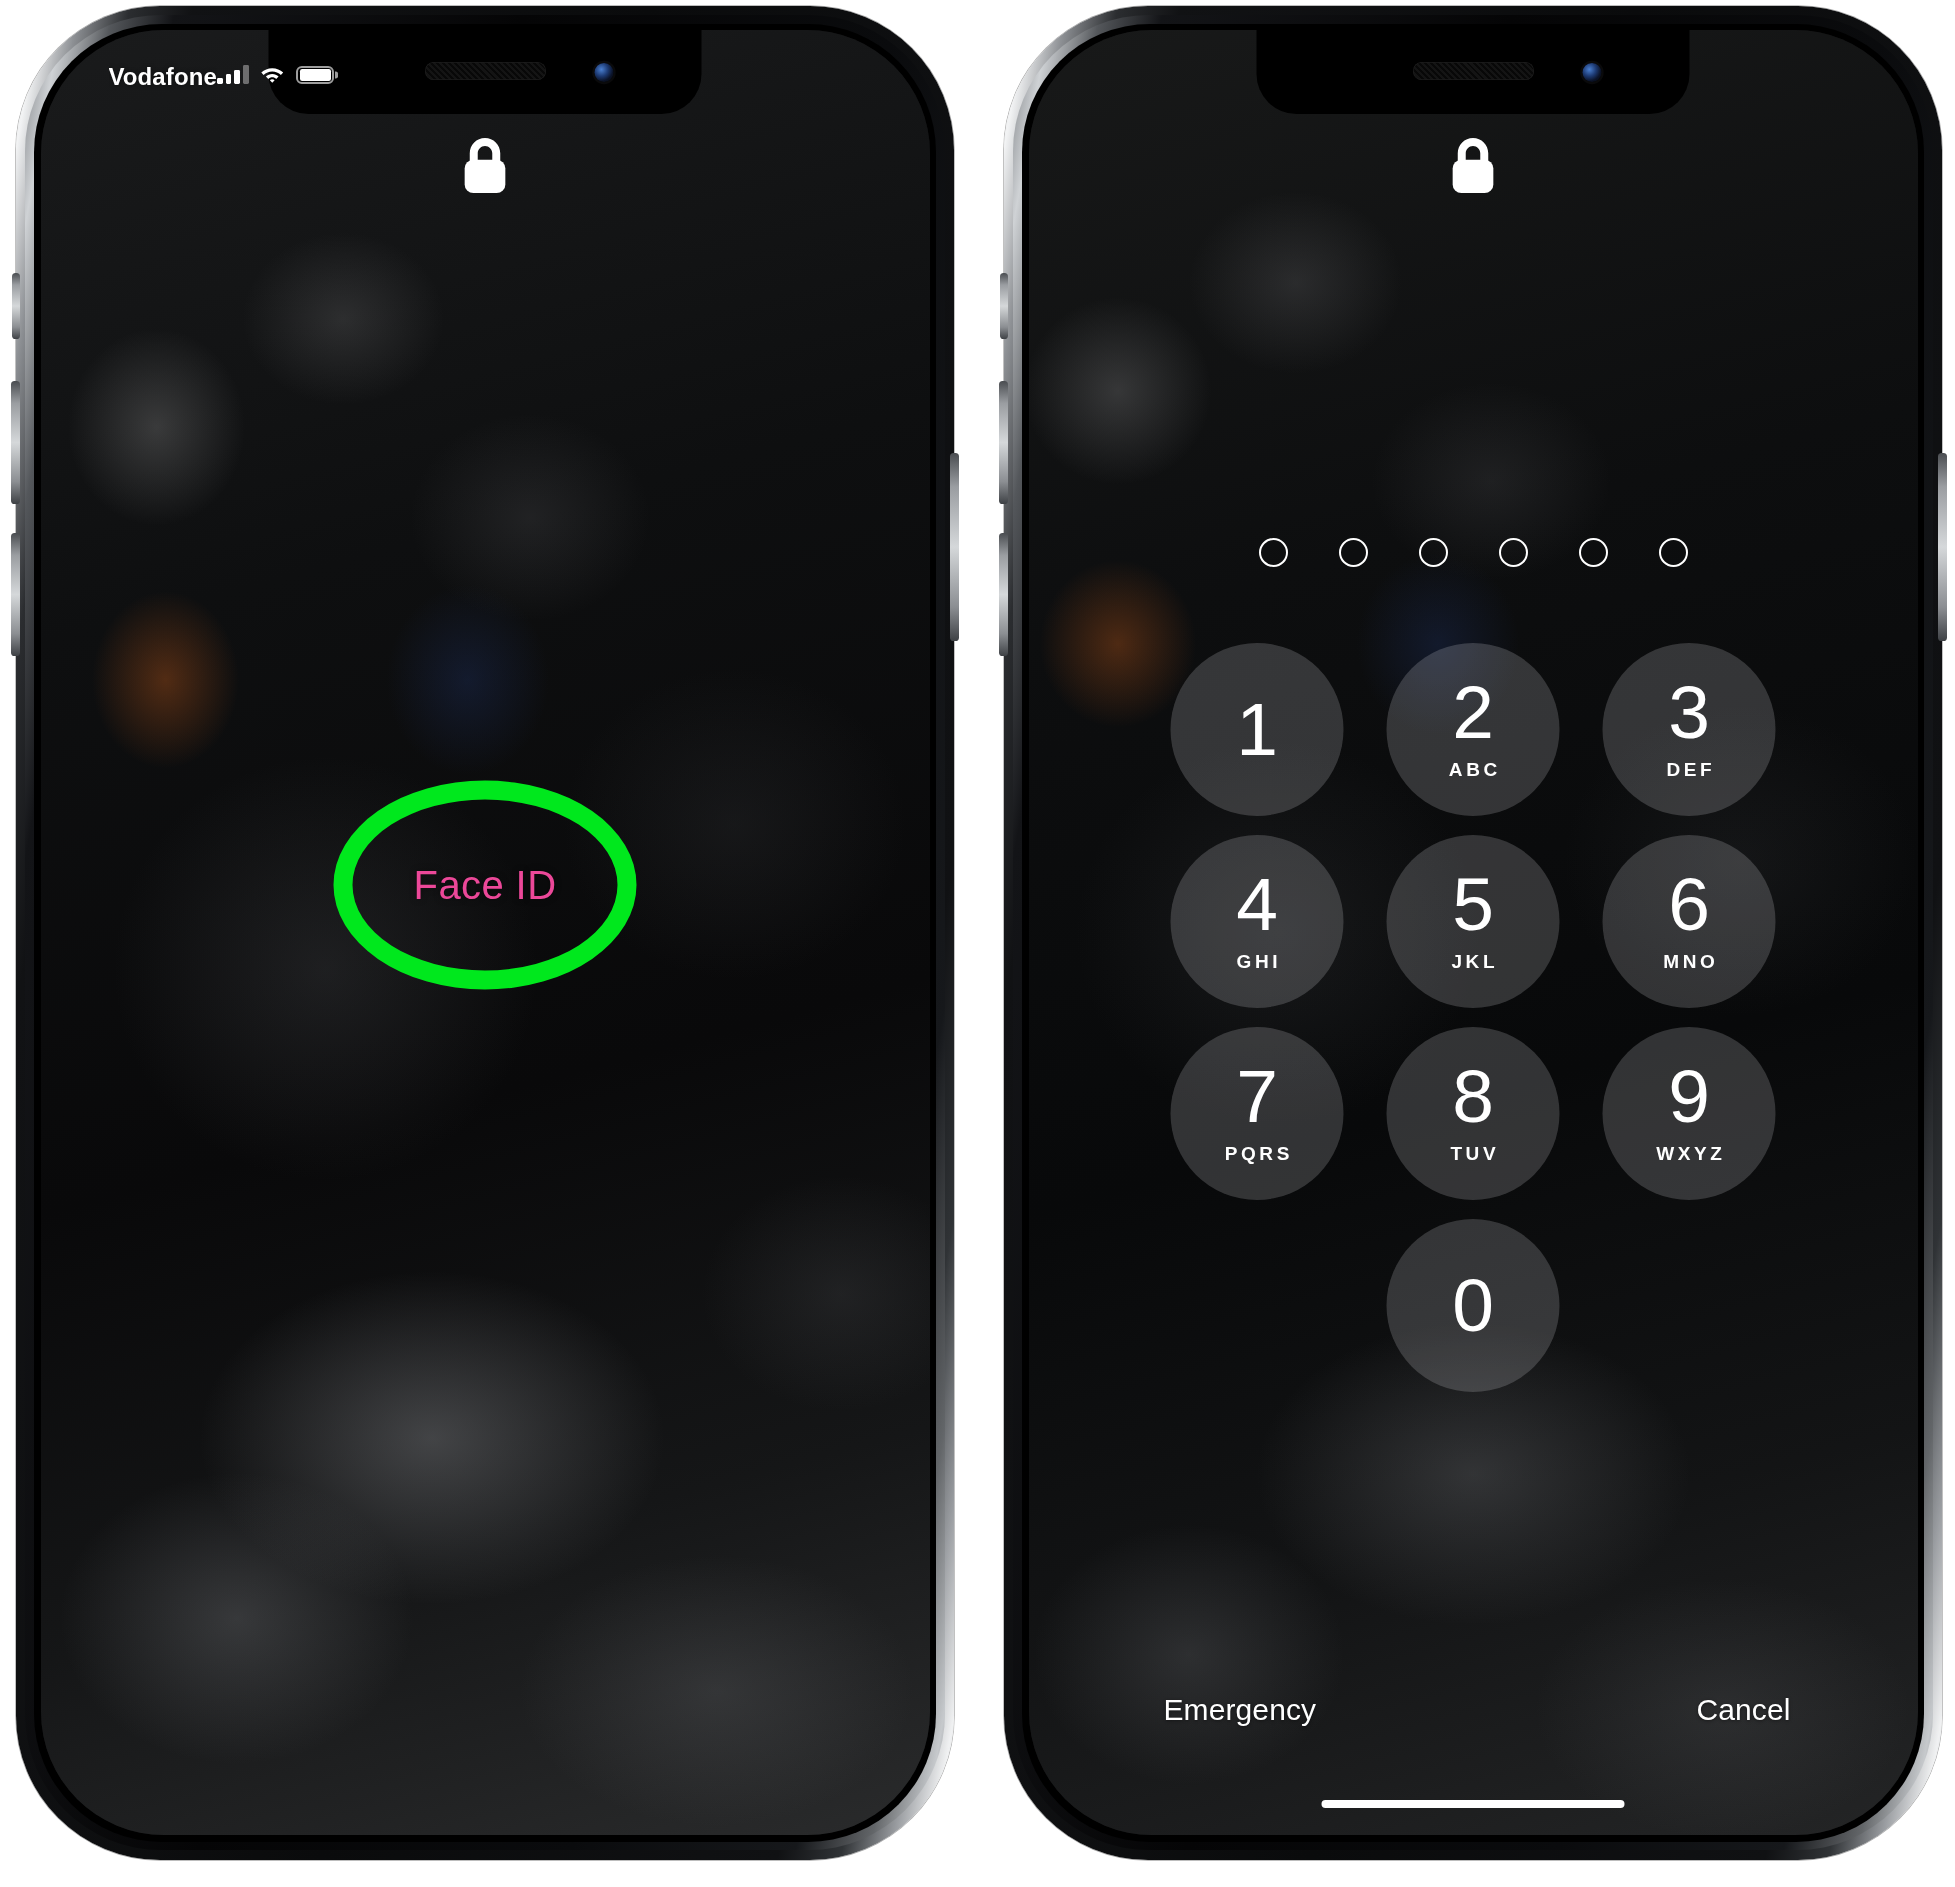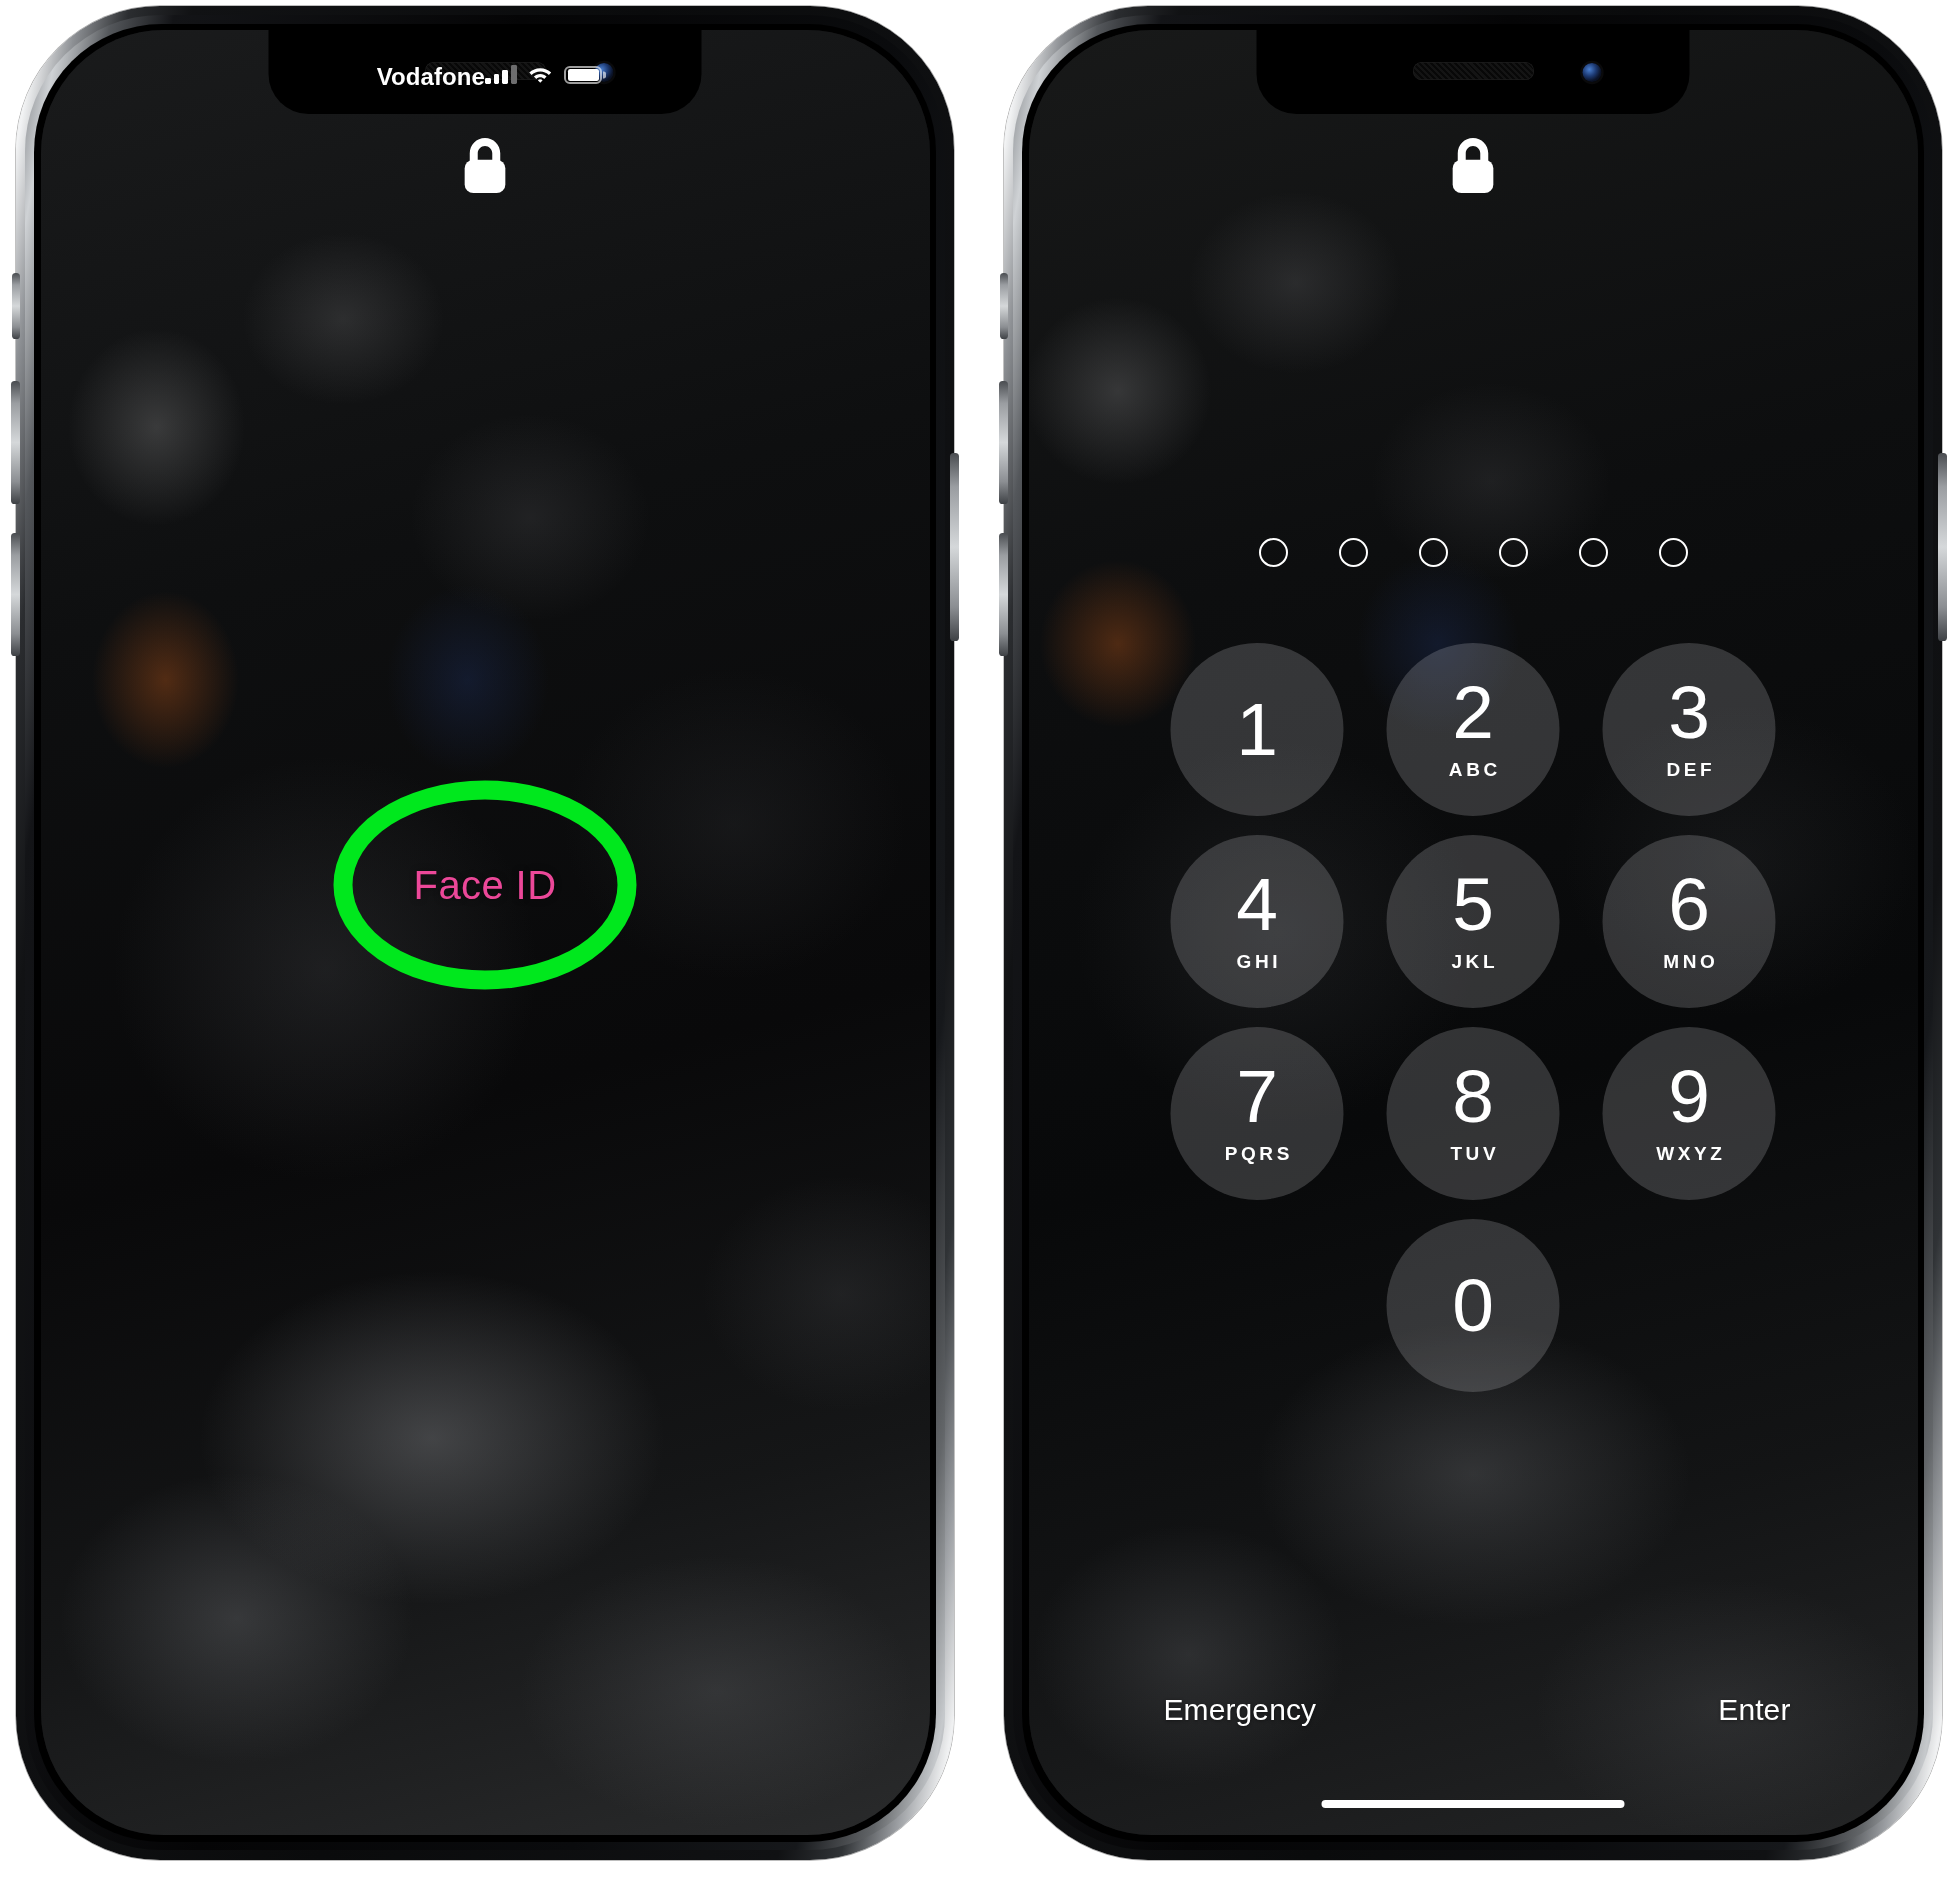--- a/index.html
+++ b/index.html
@@ -163,21 +163,21 @@
   }
 
   
   .statusbar {
     position:absolute;
     top:0; left:0; right:0;
     height:84px;
     z-index:7;
     display:flex;
     align-items:flex-start;
-    justify-content:center;
+    justify-content:flex-start;
     padding:33px 59px 0 68px;
     pointer-events:none;
   }
   .carrier {
     color:#ffffff;
     font-size:24px;
     font-weight:600;
     letter-spacing:0.1px;
     white-space:nowrap;
     overflow:hidden;
@@ -475,21 +475,21 @@
           <span class="letters">WXYZ</span>
         </div>
         <div class="key zero">
           <span class="num">0</span>
 
         </div>
       </div>
 
       <div class="bottom-actions">
         <span class="action">Emergency</span>
-        <span class="action">Enter</span>
+        <span class="action">Cancel</span>
       </div>
 
       <div class="home-indicator"></div>
     </div>
   </div>
 
 </div>
 
 
 </body></html>

